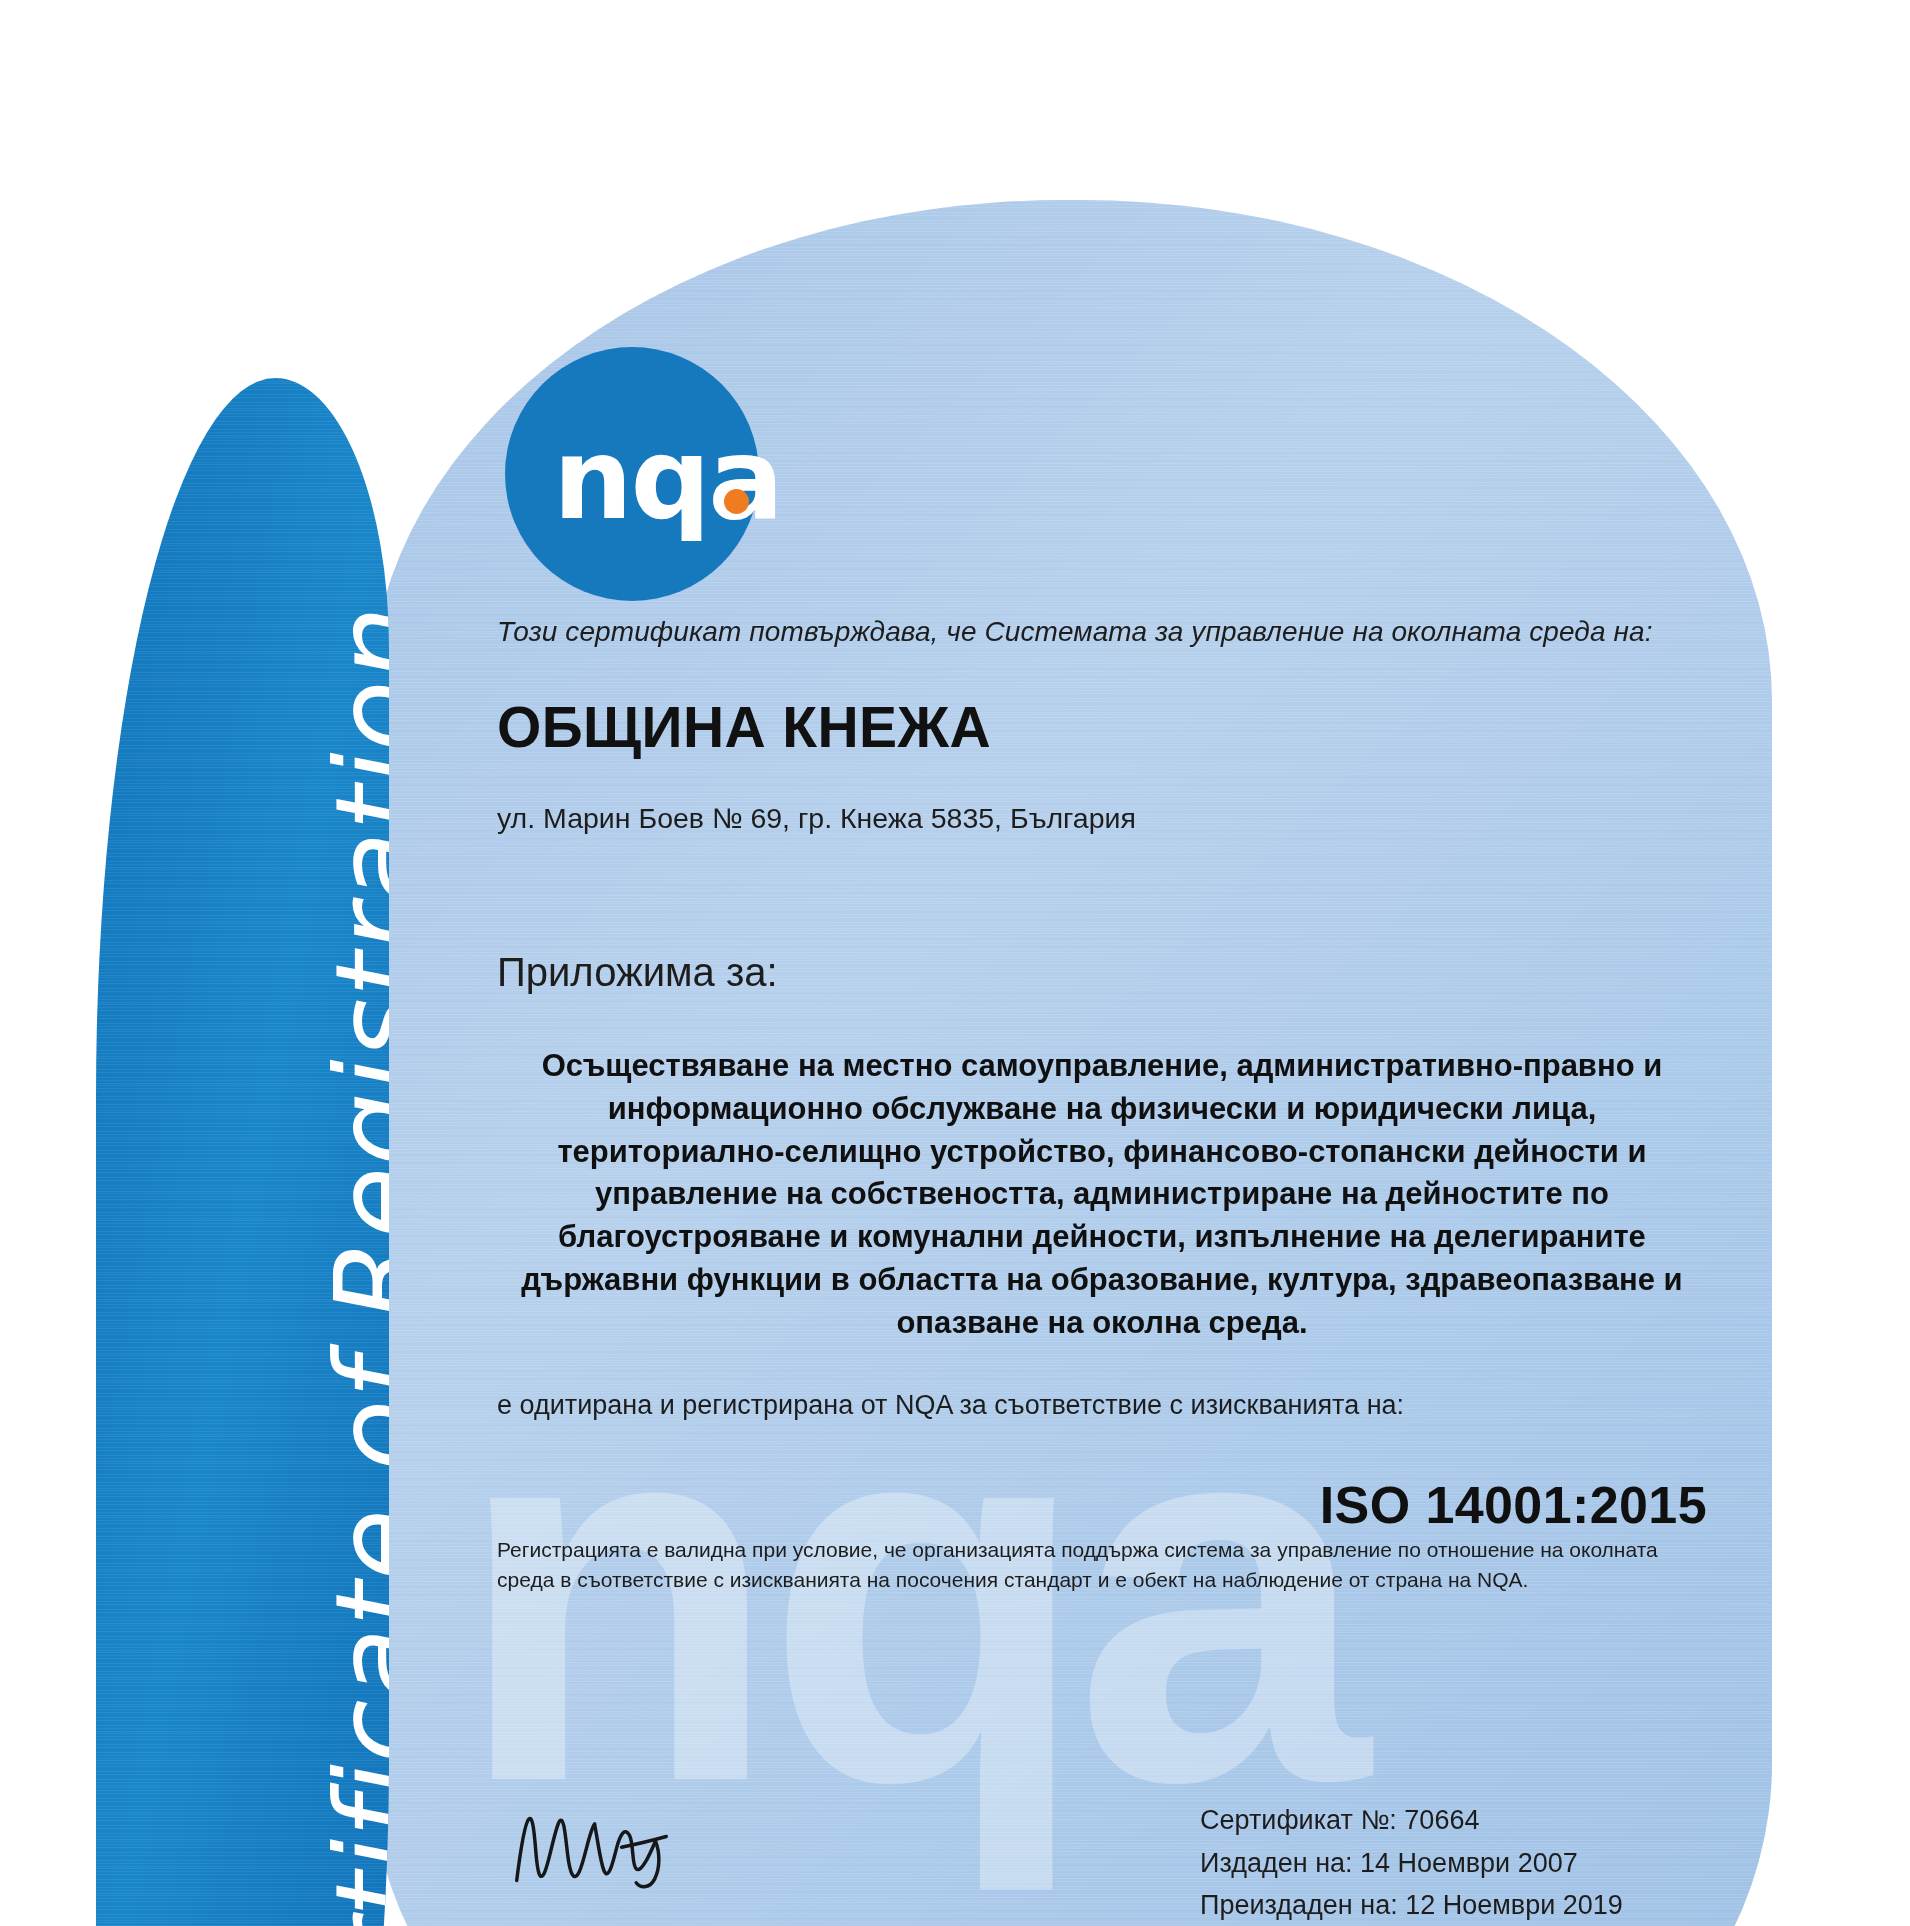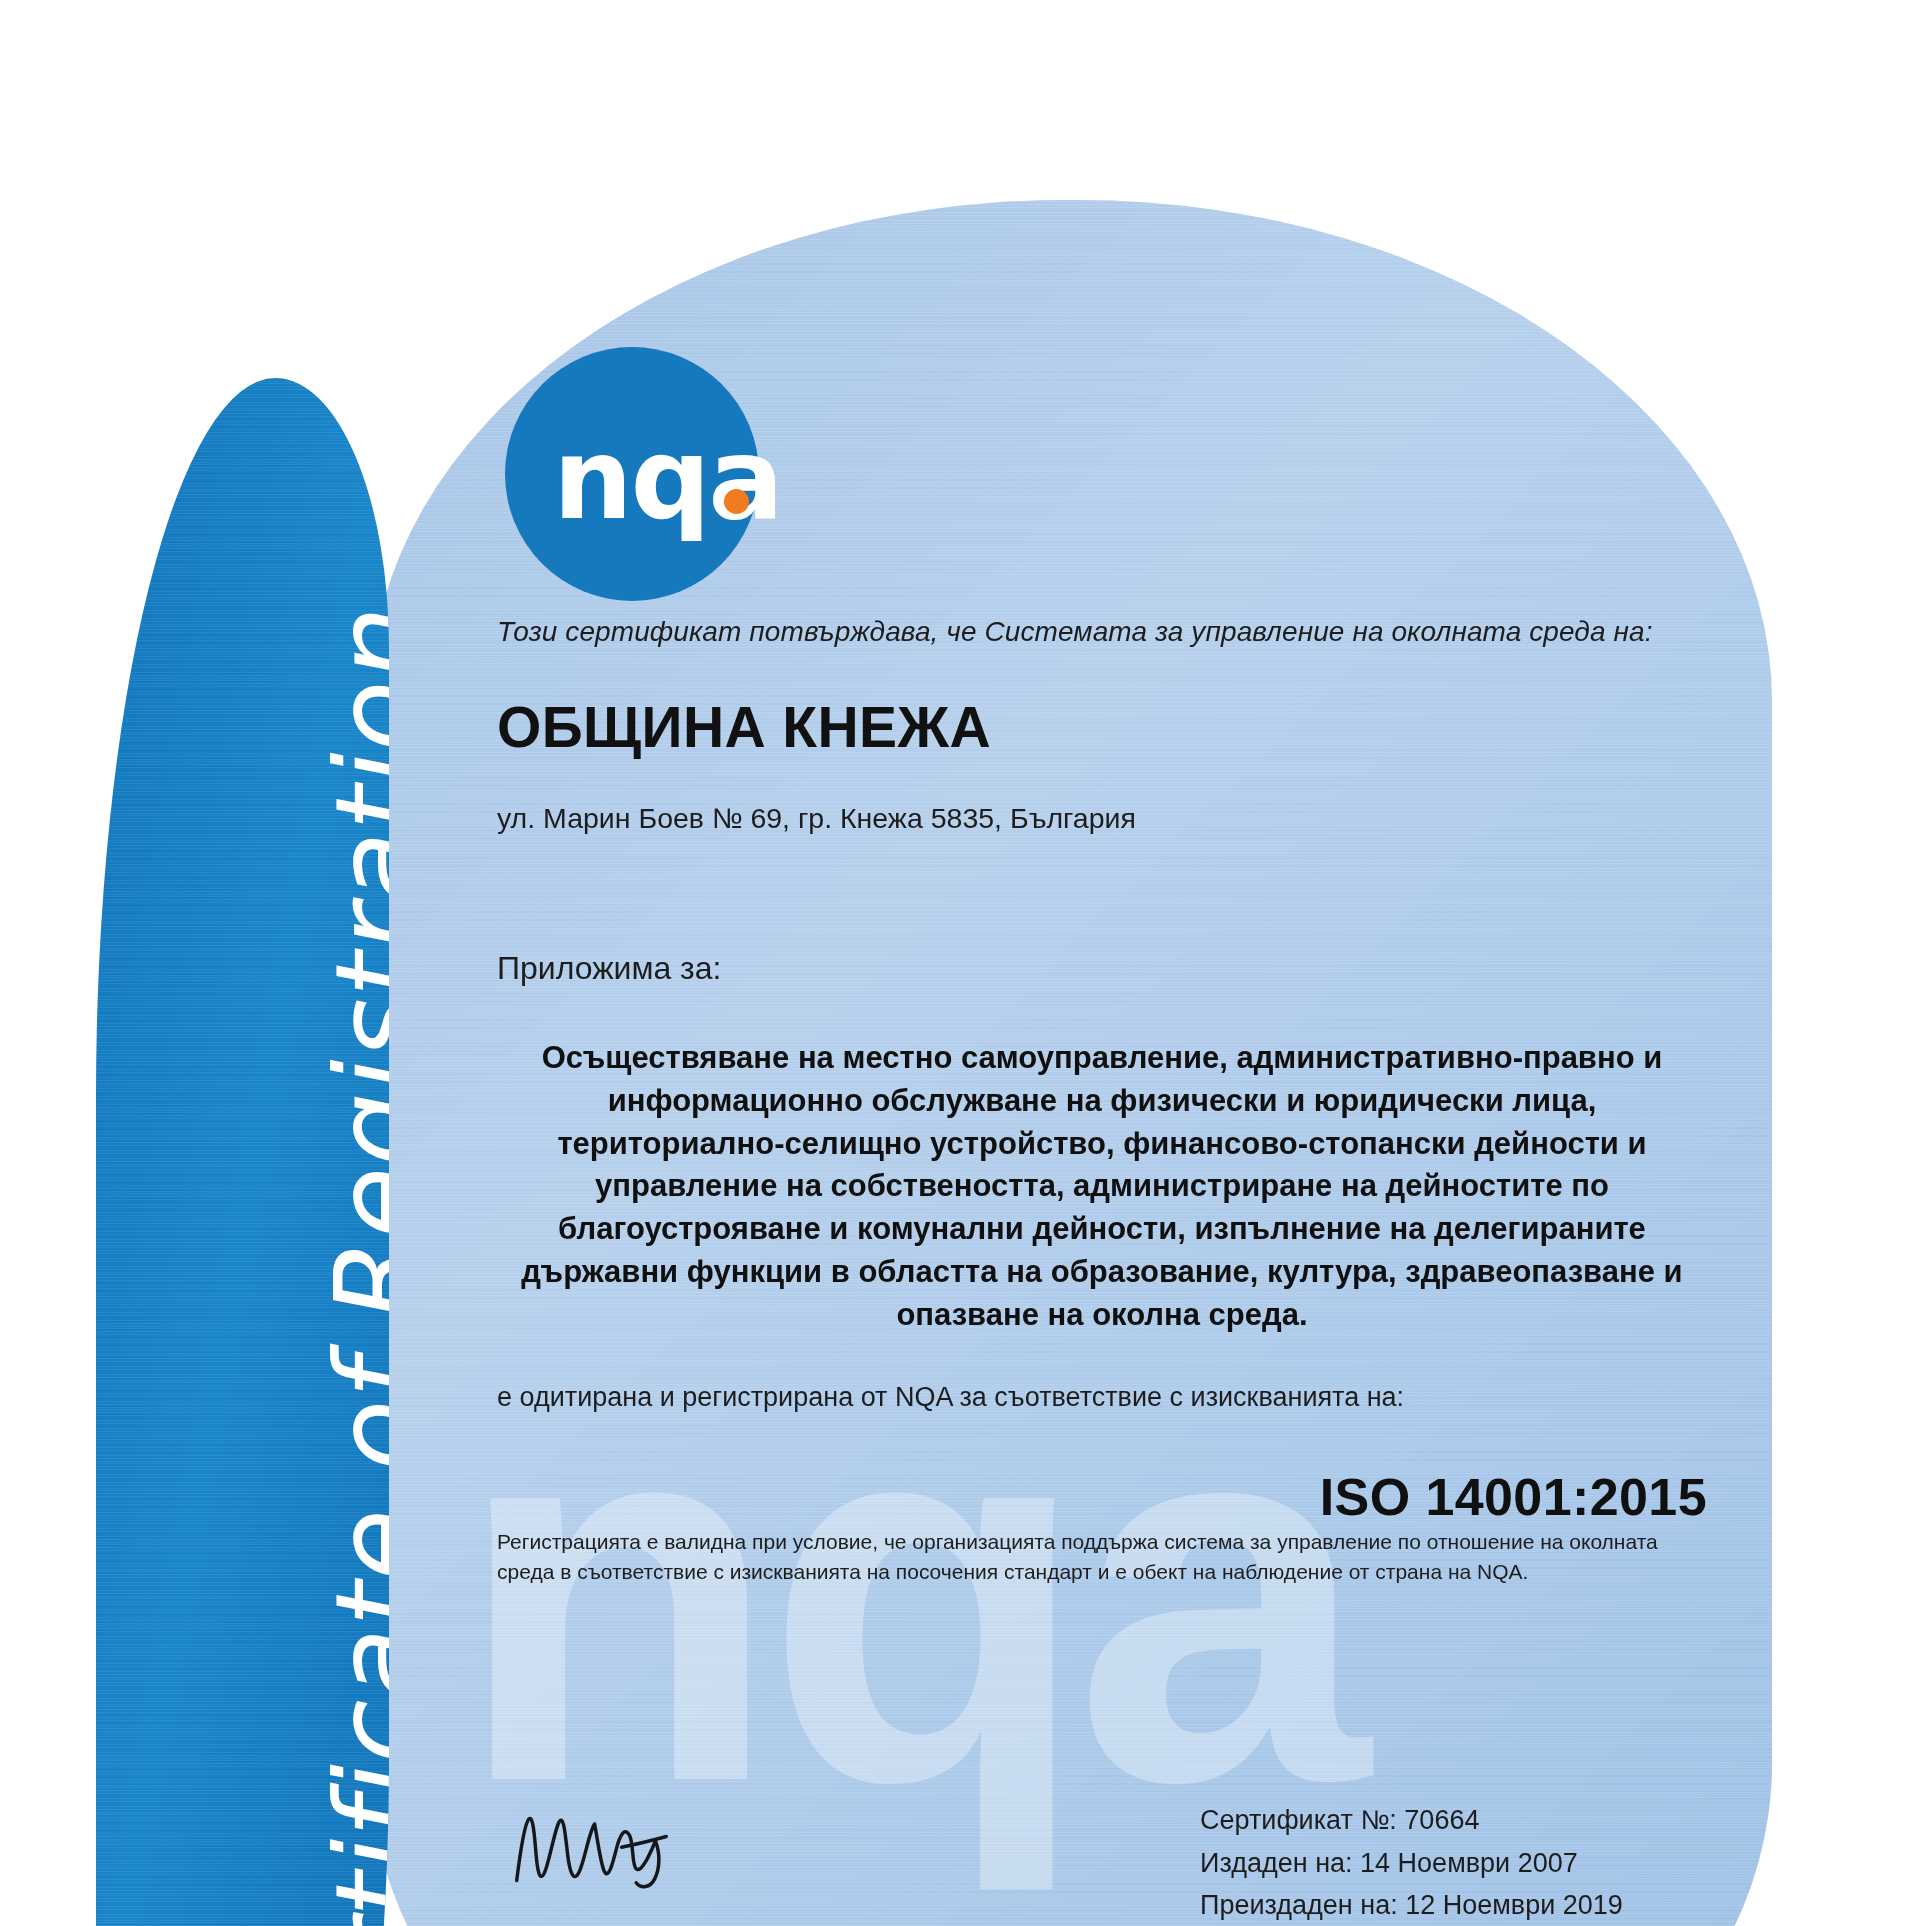--- a/index.html
+++ b/index.html
@@ -129,21 +129,21 @@
     color: #111111;
     letter-spacing: 0.4px;
     margin-bottom: 42px;
   }
   .org-address {
     font-size: 28.5px;
     color: #1d1d1d;
     margin-bottom: 115px;
   }
   .label-scope {
-    font-size: 32px;
+    font-size: 40px;
     color: #1d1d1d;
     margin-bottom: 50px;
   }
   .scope-body {
     font-size: 31px;
     font-weight: 700;
     color: #101010;
     line-height: 1.38;
     margin-bottom: 46px;
     max-width: 1229px;

